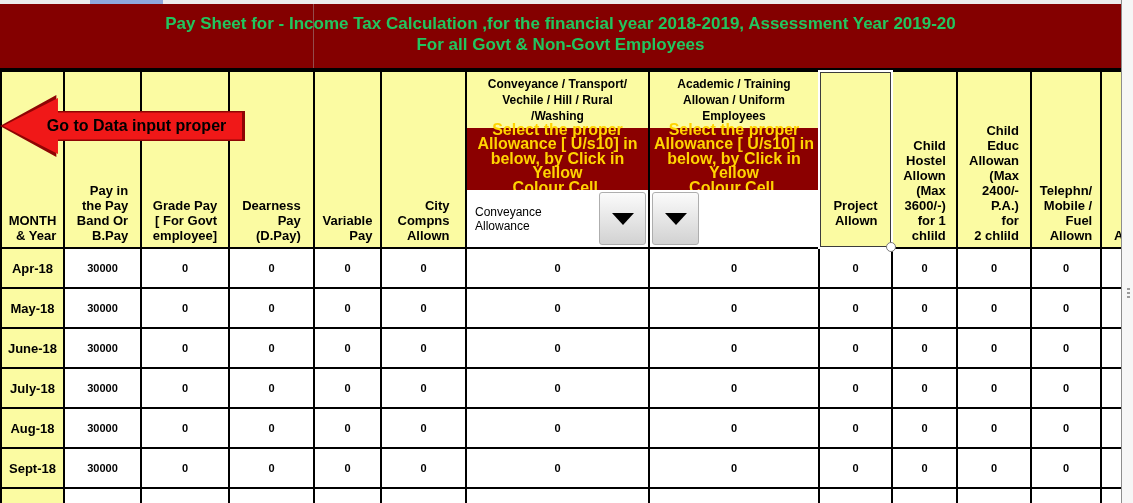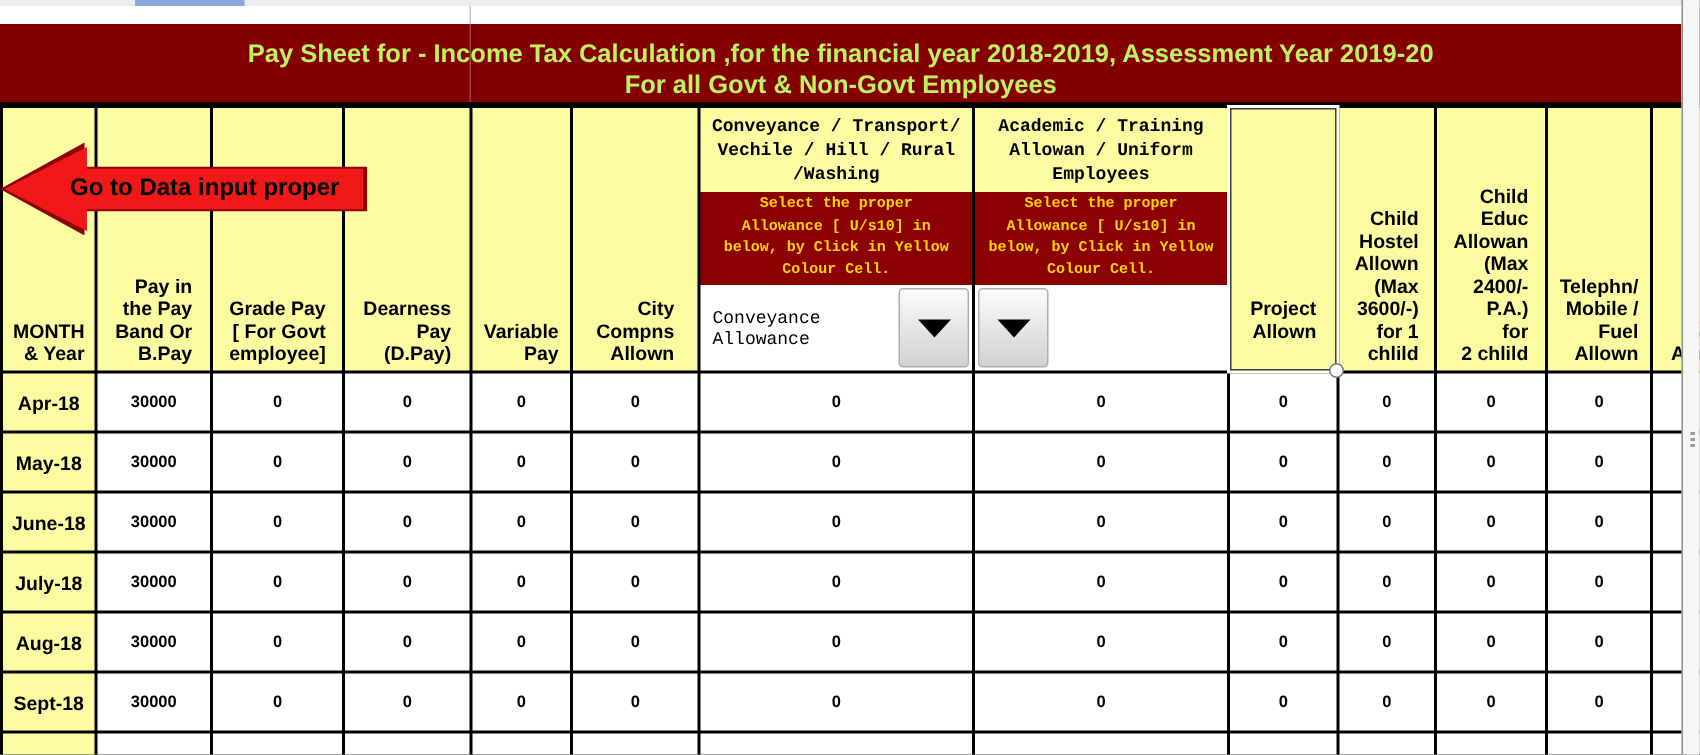--- a/index.html
+++ b/index.html
@@ -6,46 +6,46 @@
   body{
     width:1133px;height:503px;overflow:hidden;position:relative;
     background:#ffffff;font-family:"Liberation Sans",sans-serif;
   }
   
   .topstrip{position:absolute;left:0;top:0;width:1133px;height:4px;background:#ececec;}
   .toptab{position:absolute;left:90px;top:0;width:73px;height:4px;background:#8FA8DC;}
   
   .banner{
     position:absolute;left:0;top:4px;width:1121px;height:64px;background:#840000;
-    color:#bef264;font-weight:bold;font-size:17px;text-align:center;margin-top:12px;
+    color:#22c55e;font-weight:bold;font-size:17px;text-align:center;
   }
   .banner .l1{padding-top:9px;line-height:21px;}
   .banner .l2{line-height:22px;}
   .banner-divider{position:absolute;left:313px;top:4px;width:1px;height:64px;background:#a08a8a;opacity:.55;}
   
   .sheet{
     position:absolute;left:0;top:68px;width:1123px;background:#000;
     display:grid;
     grid-template-columns:61px 75px 86px 83px 65px 83px 181px 168px 71px 63px 72px 68px 50px;
     grid-template-rows:175px repeat(7,38px);
     gap:2px;padding:4px 0 2px 2px;
   }
   .hcell{
     background:#FBFBA2;display:flex;flex-direction:column;justify-content:flex-end;align-items:center;
     text-align:right;font-weight:bold;font-size:13px;line-height:15px;padding-bottom:4px;
     white-space:pre-line;color:#000;
   }
-  .hcomposite{background:#000;display:flex;flex-direction:column;gap:0;font-family:Liberation Mono, monospace;}
+  .hcomposite{background:#000;display:flex;flex-direction:column;gap:0;}
   .ctitle{
     background:#FBFBA2;height:56px;display:flex;align-items:center;justify-content:center;
     text-align:center;font-weight:bold;font-size:12px;line-height:16px;white-space:pre-line;
   }
   .cinstr{
     background:#8B0000;height:62px;display:flex;align-items:center;justify-content:center;
-    text-align:center;font-weight:bold;font-size:10px;line-height:14.5px;white-space:pre-line;
+    text-align:center;font-weight:bold;font-size:16px;line-height:14.5px;white-space:pre-line;
     color:#FFD400;
   }
   .cdrop{background:#ffffff;flex:1;position:relative;display:flex;align-items:stretch;}
   .combo{flex:1;margin:1px;background:#fff;display:flex;align-items:stretch;cursor:default;}
   .combo-text{flex:1;display:flex;align-items:center;padding-left:7px;font-size:12px;color:#000;border-radius:19px;}
   .combo-btn{
     width:45px;margin:1px;background:linear-gradient(#fbfbfb,#d2d2d2);
     border:1px solid #aeaeae;border-radius:3px;display:flex;align-items:center;justify-content:center;
   }
   .tri{width:0;height:0;border-left:11px solid transparent;border-right:11px solid transparent;border-top:12px solid #000;}

